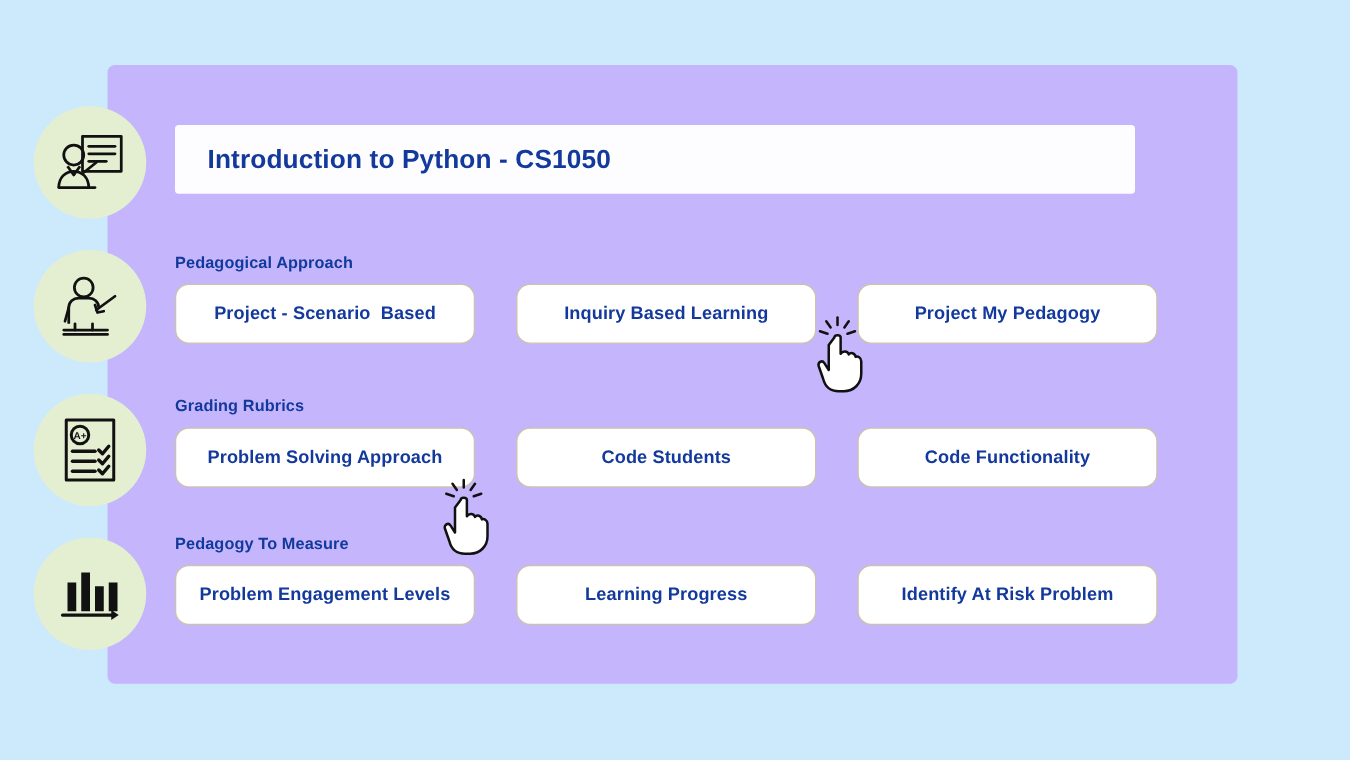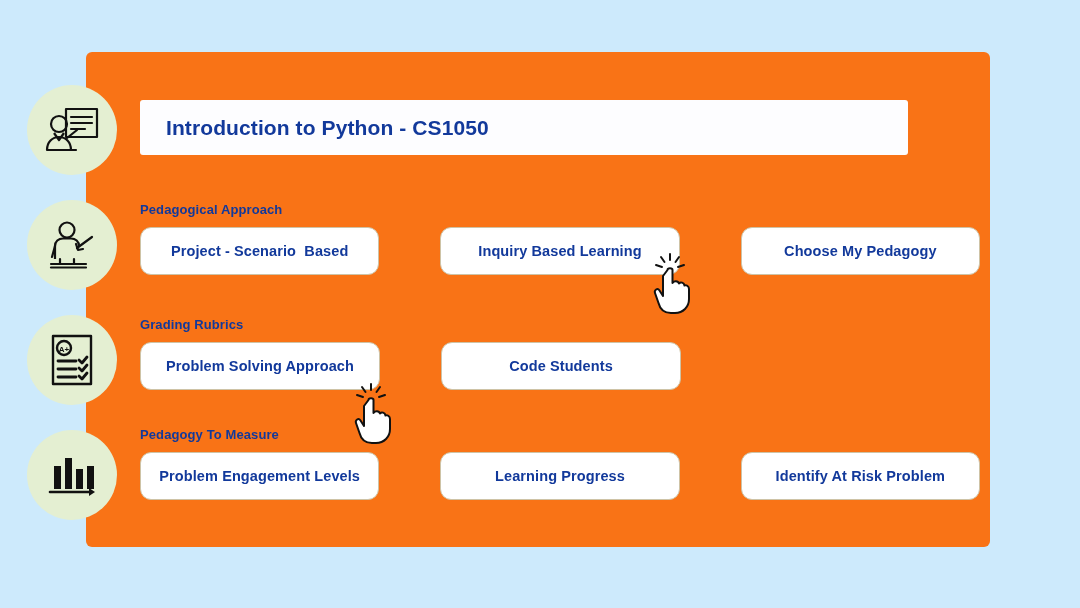--- a/index.html
+++ b/index.html
@@ -41,21 +41,21 @@
   .rail-item.i3 { top: 430px; }
   .rail-item svg { display: block; }
 
   
   .card {
     position: absolute;
     left: 86px;
     top: 52px;
     width: 904px;
     height: 495px;
-    background: #f97316;
+    background: #c4b5fd;
     border-radius: 6px;
   }
 
   .title-bar {
     position: absolute;
     left: 54px;
     top: 48px;
     width: 768px;
     height: 55px;
     background: #fdfdff;
@@ -91,21 +91,21 @@
   .section-header {
     color: #12399b;
     font-size: 13px;
     font-weight: bold;
     margin: 0 0 10px 0;
     letter-spacing: 0.1px;
   }
 
   .btn-row {
     display: flex;
-    gap: 61px;
+    gap: 33px;
   }
 
   .pill-btn {
     width: 240px;
     height: 48px;
     background: #ffffff;
     border: 1.6px solid #cec3a6;
     border-radius: 11px;
     color: #12399b;
     font-size: 14.5px;
@@ -204,29 +204,30 @@
     <span class="title-text">Introduction to Python - CS1050</span>
   </div>
 
   <div class="sections">
 
     <div class="section s0">
       <div class="section-header">Pedagogical Approach</div>
       <div class="btn-row">
         <div class="pill-btn">Project - Scenario  Based</div>
         <div class="pill-btn">Inquiry Based Learning</div>
-        <div class="pill-btn">Choose My Pedagogy</div>
+        <div class="pill-btn">Project My Pedagogy</div>
       </div>
     </div>
 
     <div class="section s1">
       <div class="section-header">Grading Rubrics</div>
       <div class="btn-row">
         <div class="pill-btn">Problem Solving Approach</div>
         <div class="pill-btn">Code Students</div>
+        <div class="pill-btn">Code Functionality</div>
       </div>
     </div>
 
     <div class="section s2">
       <div class="section-header">Pedagogy To Measure</div>
       <div class="btn-row">
         <div class="pill-btn">Problem Engagement Levels</div>
         <div class="pill-btn">Learning Progress</div>
         <div class="pill-btn">Identify At Risk Problem</div>
       </div>

